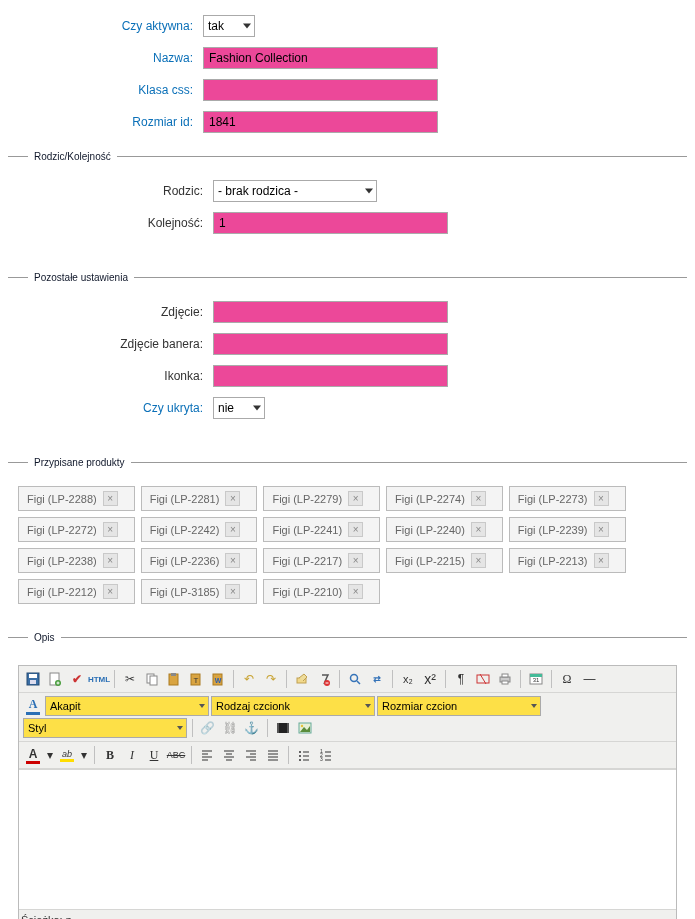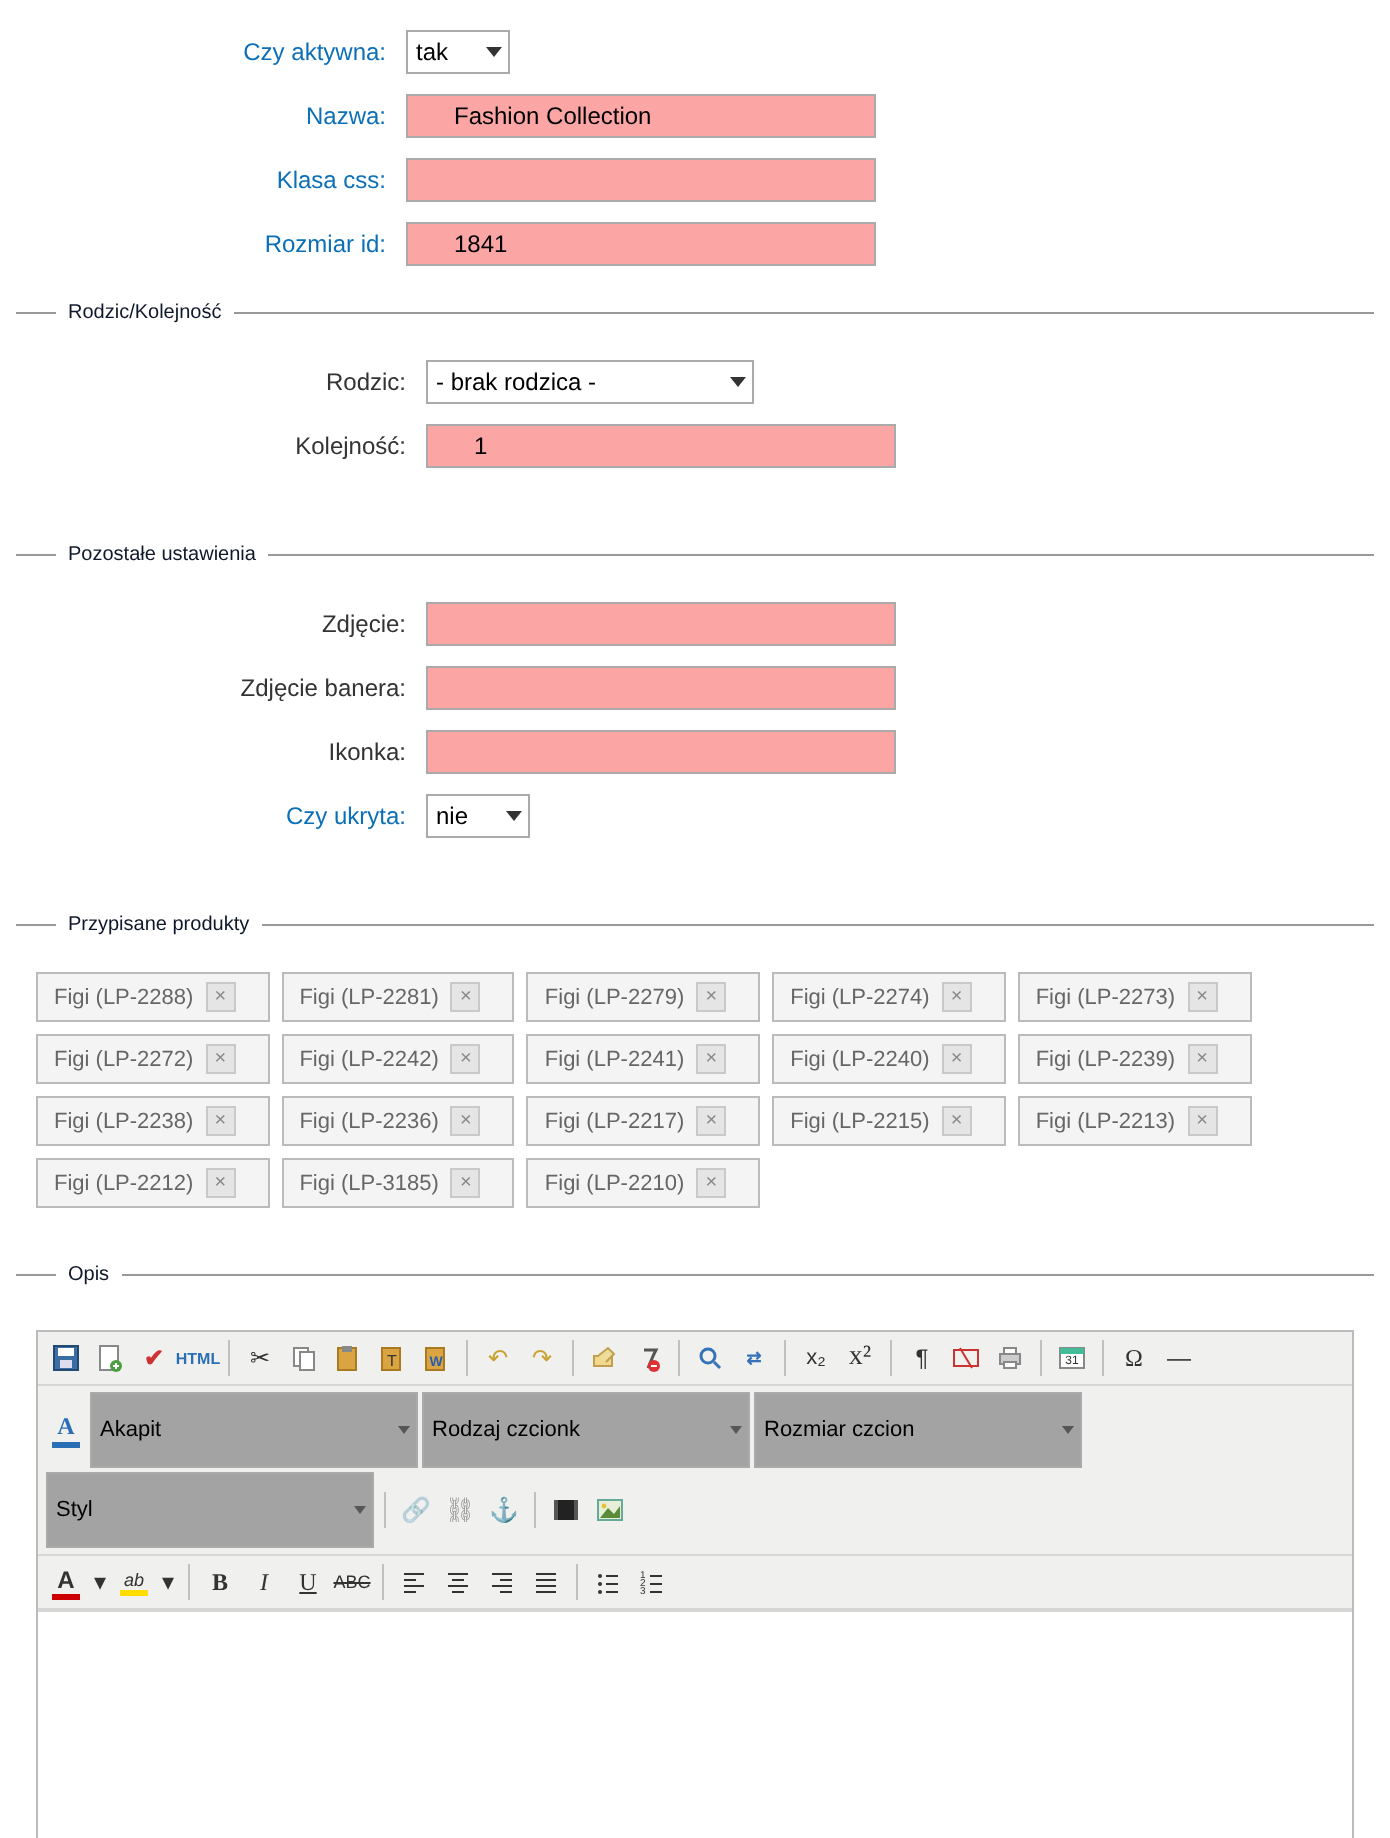--- a/index.html
+++ b/index.html
@@ -20,24 +20,24 @@
     text-align: right;
     padding-right: 10px;
     color: #0b70b8;
     font-size: 12px;
   }
   .label.black { color: #333; }
   .text-input {
     width: 235px;
     height: 22px;
     border: 1px solid #aaa;
-    padding: 2px 23px;
+    padding: 2px 5px;
     font-family: inherit;
     font-size: 12px;
-    background: #fca5a5;
+    background: #ec4899;
   }
   .select {
     border: 1px solid #aaa;
     background: #fff;
     height: 22px;
     font-family: Liberation Sans, sans-serif;
     font-size: 12px;
     padding: 1px 18px 1px 4px;
     appearance: none;
     position: relative;
@@ -137,22 +137,22 @@
   }
   .sep {
     width: 1px;
     height: 18px;
     background: #c0c0c0;
     margin: 0 3px;
     display: inline-block;
   }
   .editor-select {
     border: 1px solid #aaa;
-    background: #a3a3a3;
-    height: 38px;
+    background: #fde047;
+    height: 20px;
     font-size: 11px;
     padding: 0 16px 0 4px;
     min-width: 88px;
   }
   .editor-combo {
     position: relative;
     display: inline-block;
   }
   .editor-combo::after {
     content: "";
@@ -391,21 +391,21 @@
       <span class="sep"></span>
       <span class="tbtn">
           <svg class="icn" viewBox="0 0 16 16">
             <circle cx="7" cy="7" r="3.5" fill="none" stroke="#3573b8" stroke-width="1.5"></circle>
             <line x1="10" y1="10" x2="13" y2="13" stroke="#3573b8" stroke-width="1.5"></line>
           </svg>
         </span>
       <span class="tbtn" style="font-size:9px;font-weight:bold;color:#3573b8;">⇄</span>
       <span class="sep"></span>
       <span class="tbtn" style="font-size:11px;">x₂</span>
-      <span class="tbtn" style="font-size:14px;font-family:Liberation Serif, serif;">x²</span>
+      <span class="tbtn" style="font-size:14px;">x²</span>
       <span class="sep"></span>
       <span class="tbtn">¶</span>
       <span class="tbtn">
           <svg class="icn" viewBox="0 0 16 16">
             <rect x="2" y="4" width="12" height="8" fill="none" stroke="#c33"></rect>
             <line x1="5" y1="3" x2="11" y2="13" stroke="#c33"></line>
           </svg>
         </span>
       <span class="tbtn">
           <svg class="icn" viewBox="0 0 16 16">

